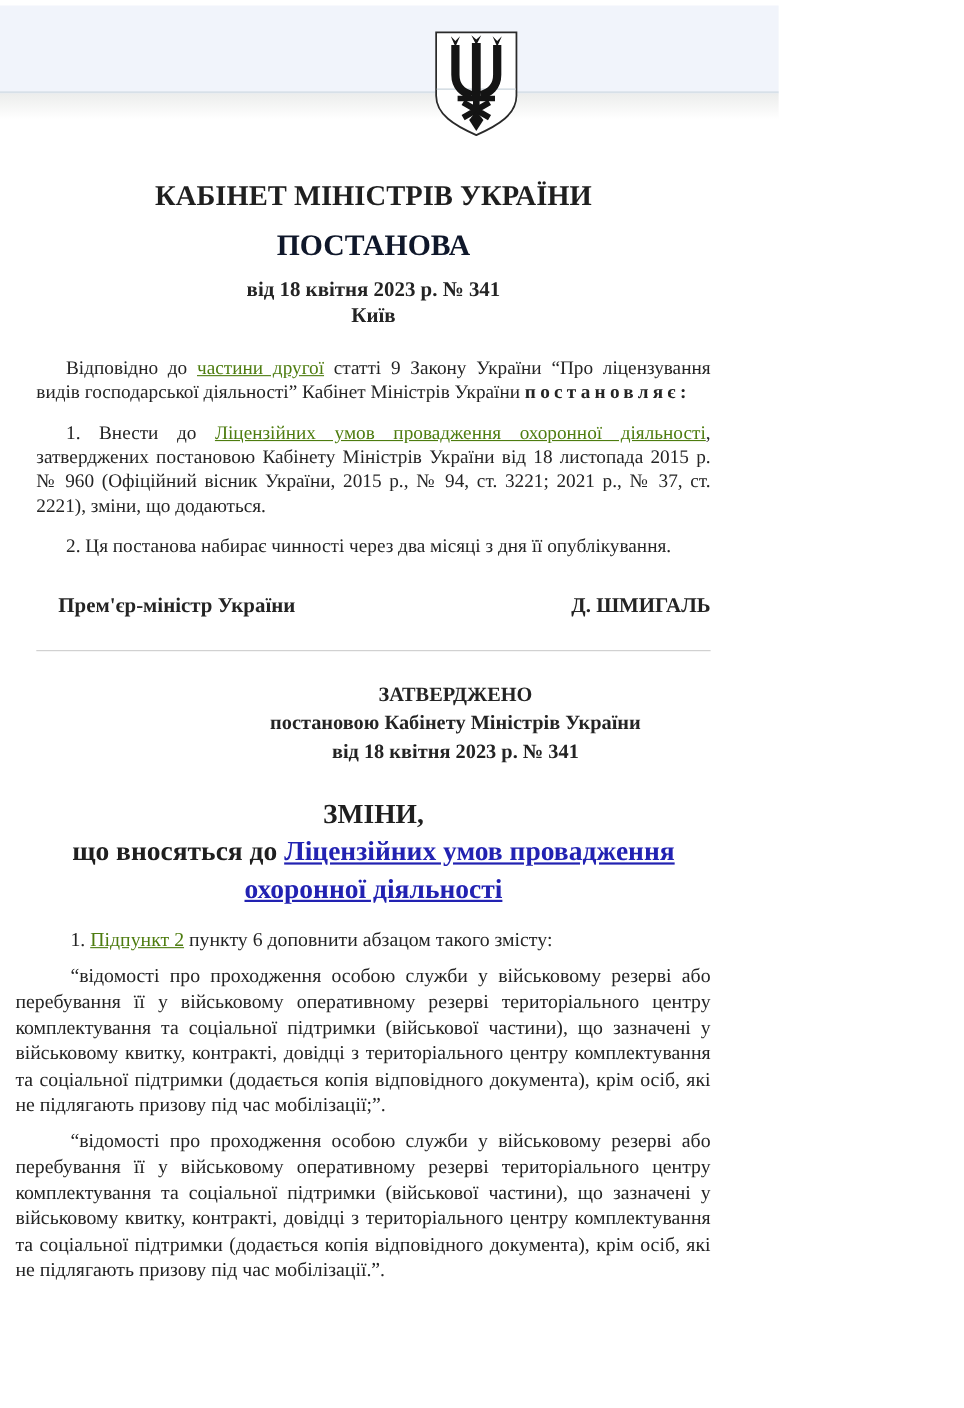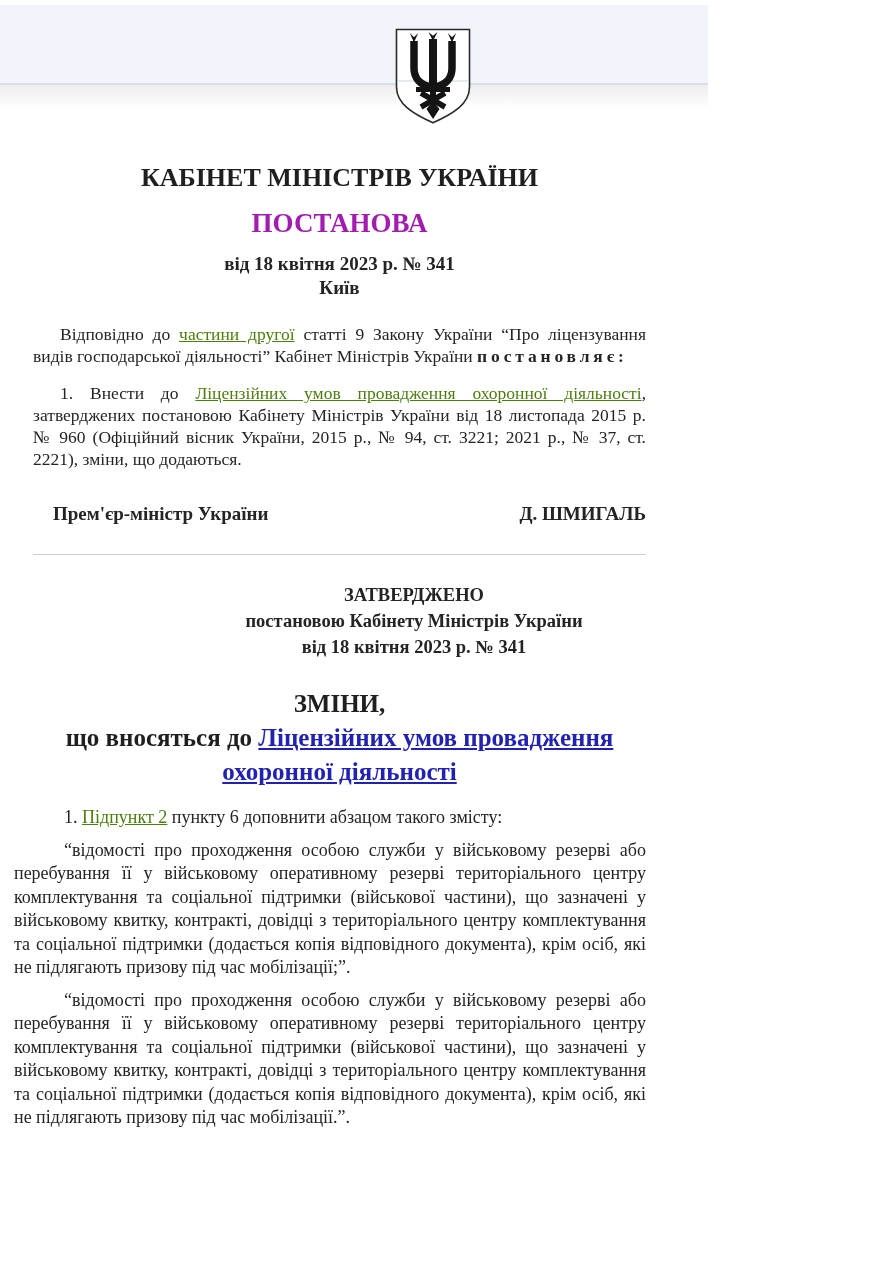--- a/index.html
+++ b/index.html
@@ -12,21 +12,21 @@
     color:#242424;
   }
   
   .top-band{height:78px;margin-top:5px;background:#f1f4fb;border-bottom:2px solid #d7e0e8;}
   .band-shadow{height:26px;background:linear-gradient(to bottom,#ecedec 0%,#ffffff 90%);}
   
   .emblem{position:absolute;left:394px;top:28px;width:78px;height:97px;z-index:2;}
   
   .doc{padding:0 62px 0 33px;}
   .org{margin-top:52px;text-align:center;font-weight:bold;font-size:26px;line-height:30px;color:#1f1f1f;}
-  .doc-type{margin-top:13px;text-align:center;font-weight:bold;font-size:27px;line-height:34px;color:#a21caf;}
+  .doc-type{margin-top:13px;text-align:center;font-weight:bold;font-size:27px;line-height:34px;color:#0f172a;}
   .date-line{margin-top:12px;text-align:center;font-weight:bold;font-size:19px;line-height:24px;}
   .city{text-align:center;font-weight:bold;font-size:19px;line-height:23px;}
   .title{margin:28px auto 0;max-width:680px;text-align:center;font-weight:bold;font-size:25px;line-height:34px;color:#1f1f1f;}
   .body-p{font-size:17.5px;line-height:22px;text-align:justify;text-indent:27px;margin:15px 0 0 0;}
   .body-p.preamble{margin-top:24px;}
   a.link{color:#4d7c0f;text-decoration:underline;cursor:pointer;}
   .spaced{font-weight:bold;letter-spacing:0.22em;}
   .sig-row{display:flex;justify-content:space-between;margin-top:32px;padding-left:20px;font-weight:bold;font-size:19px;line-height:24px;}
   .ind{margin:26px 0 0 97px;font-weight:bold;font-size:19px;line-height:24px;}
   .divider{border:none;border-top:1px solid #cccccc;margin:28px 0 0 0;}
@@ -69,20 +69,21 @@
     <div class="org">КАБІНЕТ МІНІСТРІВ УКРАЇНИ</div>
     <div class="doc-type">ПОСТАНОВА</div>
     <div class="date-line">від 18 квітня 2023 р. № 341</div>
     <div class="city">Київ</div>
 
 
     <p class="body-p preamble"><span>Відповідно до </span><a class="link">частини другої</a><span> статті 9 Закону України “Про ліцензування видів господарської діяльності” Кабінет Міністрів України </span><span class="spaced">постановляє:</span></p>
 
     <p class="body-p"><span>1. Внести до </span><a class="link">Ліцензійних умов провадження охоронної діяльності</a><span>, затверджених постановою Кабінету Міністрів України від 18 листопада 2015 р. № 960 (Офіційний вісник України, 2015 р., № 94, ст. 3221; 2021 р., № 37, ст. 2221), зміни, що додаються.</span></p>
 
+    <p class="body-p">2. Ця постанова набирає чинності через два місяці з дня її опублікування.</p>
 
     <div class="sig-row">
       <span>Прем'єр-міністр України</span>
       <span>Д. ШМИГАЛЬ</span>
     </div>
 
 
     <hr class="divider">
 
     <div class="approval">

